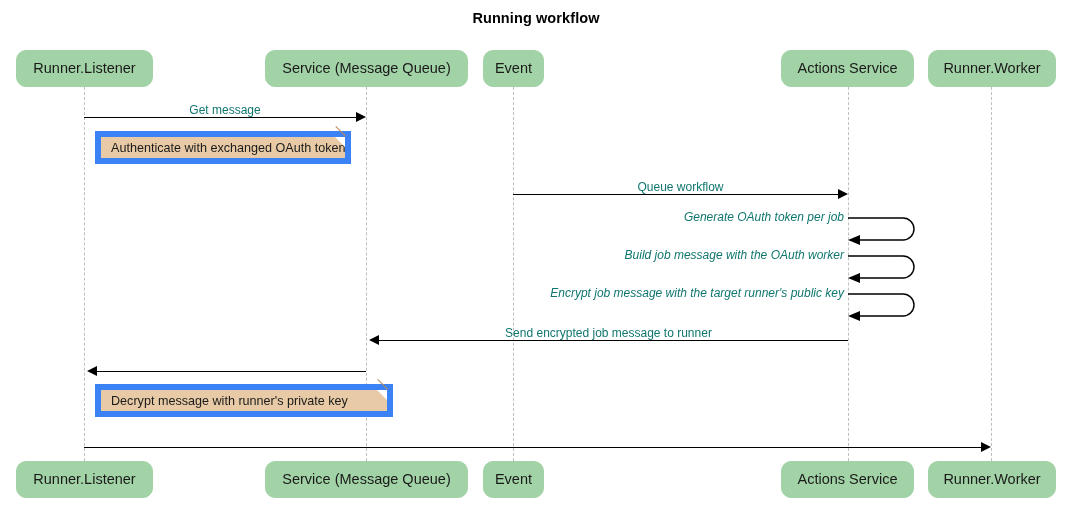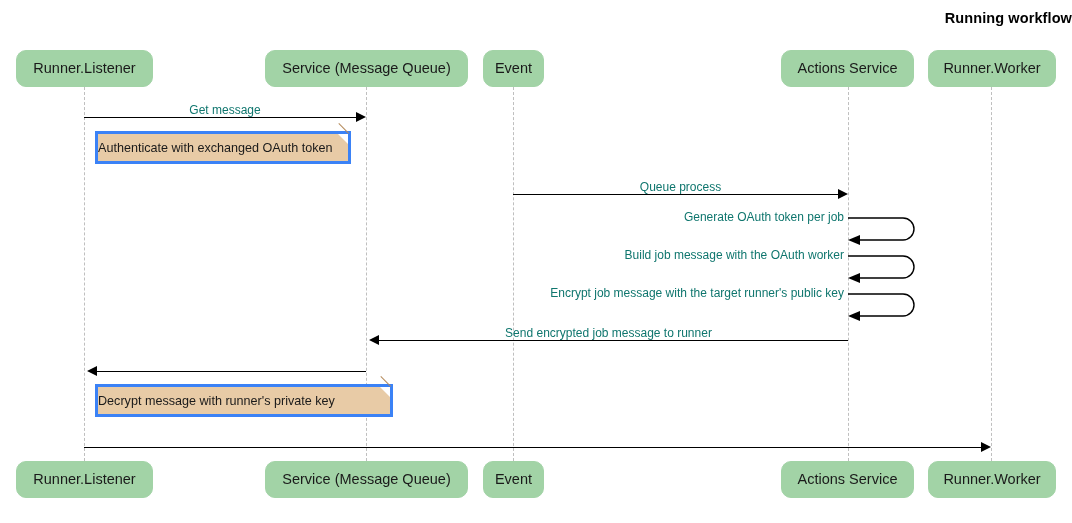--- a/index.html
+++ b/index.html
@@ -16,21 +16,21 @@
     width: 1072px;
     height: 523px;
     background: #ffffff;
     overflow: hidden;
   }
   #diagram-title {
     position: absolute;
     left: 0;
     top: 10px;
     width: 1072px;
-    text-align: right;
+    text-align: center;
     font-size: 14.5px;
     font-weight: bold;
     color: #000000;
     letter-spacing: 0.1px;
   }
   .participant-box {
     position: absolute;
     box-sizing: border-box;
     background: #a2d3a6;
     border: 1px solid #a2d3a6;
@@ -54,47 +54,47 @@
     border-top: 1.4px solid #000000;
   }
   .msg-label {
     position: absolute;
     font-size: 12px;
     color: #0f766e;
     white-space: nowrap;
     line-height: 1;
   }
   .msg-label.center { text-align: center; }
-  .msg-label.right  { text-align: right; }
+  .msg-label.right  { text-align: right; font-style: italic; }
   .arrow-head {
     position: absolute;
     width: 0;
     height: 0;
   }
   .arrow-head.right {
     border-top: 5px solid transparent;
     border-bottom: 5px solid transparent;
     border-left: 10px solid #000000;
   }
   .arrow-head.left {
     border-top: 5px solid transparent;
     border-bottom: 5px solid transparent;
     border-right: 10px solid #000000;
   }
   .note-box {
     position: absolute;
     box-sizing: border-box;
     background: #e8cba6;
-    border: 3px solid #3b82f6;
+    border: 6px solid #3b82f6;
     color: #1a1a1a;
     font-size: 12.6px;
     display: flex;
     align-items: center;
     white-space: nowrap;
-    padding-left: 0;
+    padding-left: 10px;
   }
   .note-fold {
     position: absolute;
     top: 0;
     right: 0;
     width: 0;
     height: 0;
     border-left: 10px solid transparent;
     border-top: 10px solid #ffffff;
   }
@@ -164,21 +164,21 @@
   <div class="msg-label center" style="left:84px; top:104px; width:282px;">Get message</div>
   <div class="msg-line" style="left:84px; top:117px; width:272px;"></div>
   <div class="arrow-head right" style="left:356px; top:112px;"></div>
 
   <div class="note-box" style="left:95px; top:131px; width:256px; height:33px;">
     <span>Authenticate with exchanged OAuth token</span>
     <span class="note-fold"></span>
     <span class="note-fold-line"></span>
   </div>
 
-  <div class="msg-label center" style="left:513px; top:181px; width:335px;">Queue process</div>
+  <div class="msg-label center" style="left:513px; top:181px; width:335px;">Queue workflow</div>
   <div class="msg-line" style="left:513px; top:194px; width:325px;"></div>
   <div class="arrow-head right" style="left:838px; top:189px;"></div>
 
   <div class="msg-label right" style="left:448px; top:211px; width:396px;">Generate OAuth token per job</div>
   <div class="self-loop" style="left:848px; top:211px;">
     <svg width="80" height="36" viewBox="0 0 80 36">
       <path d="M 0 7 L 55 7 A 11 11 0 0 1 55 29 L 12 29" fill="none" stroke="#000000" stroke-width="1.4"></path>
       <polygon points="12,24 0,29 12,34" fill="#000000"></polygon>
     </svg>
   </div>

